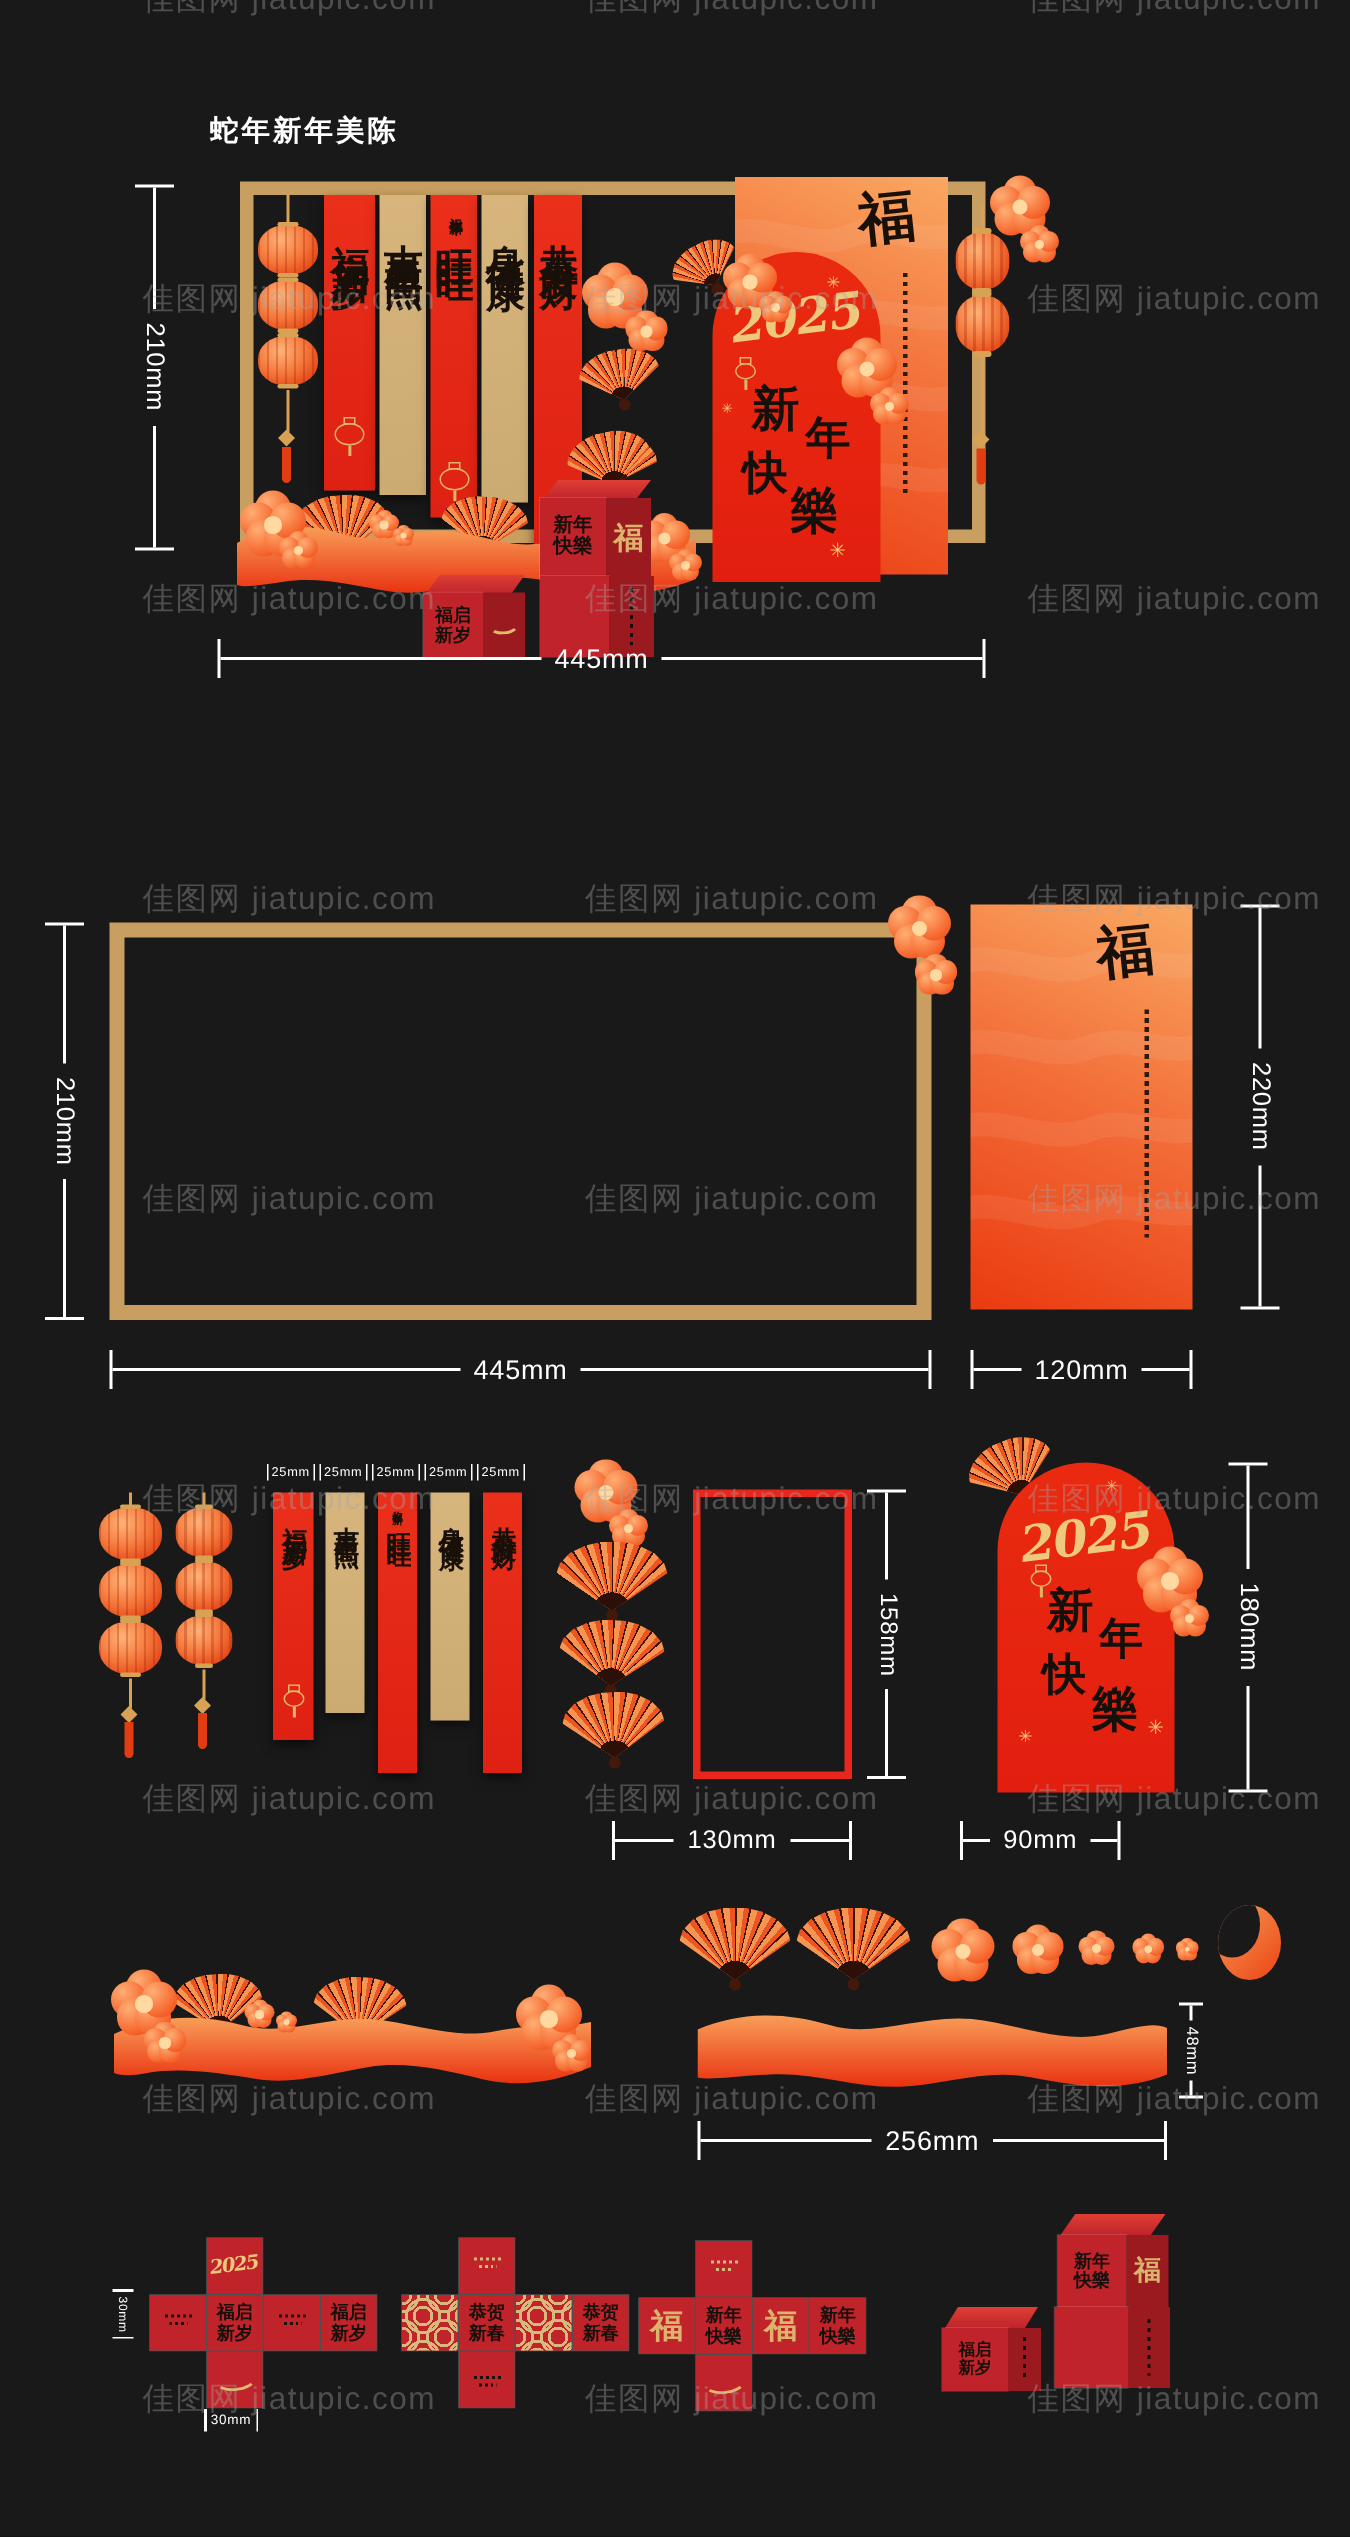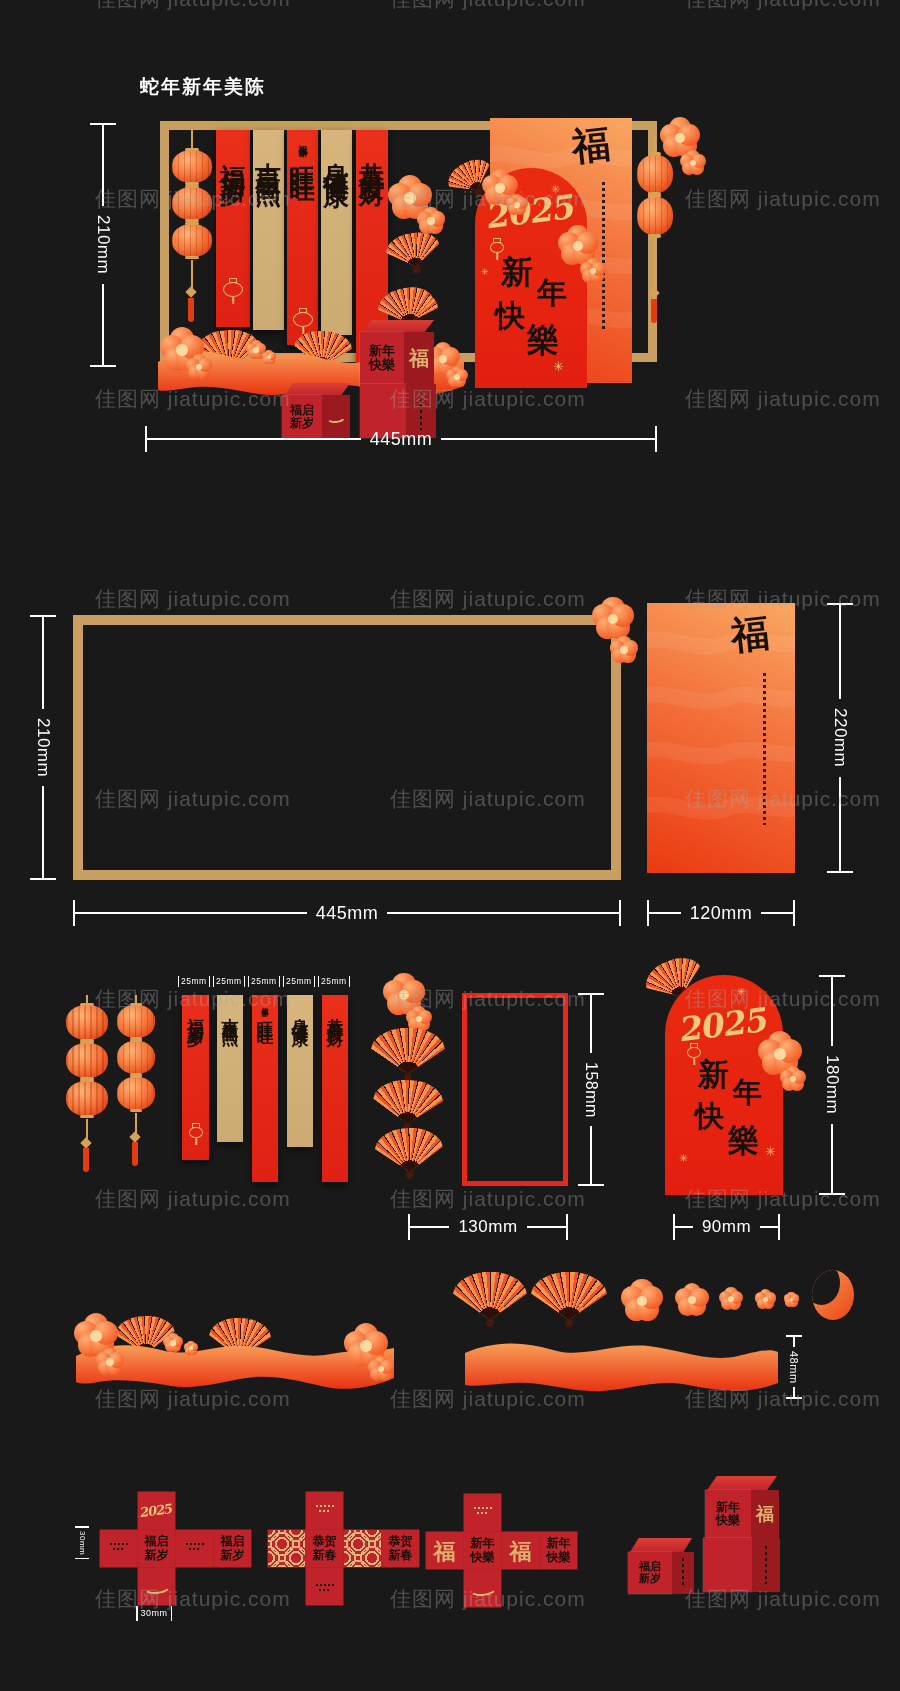--- a/index.html
+++ b/index.html
@@ -578,21 +578,21 @@
       <i></i>
       <b></b>
     </div>
   <div class="dim v" style="left:815px;top:975px;width:34px;height:220px">
     <i class="cap"></i>
       <i class="seg"></i>
     <span class="lbl">180mm</span>
     <i class="seg"></i>
       <i class="cap"></i>
   </div>
-  <div class="dim h" style="left:673px;top:1214px;width:107px;height:26px">
+  <div class="dim h" style="left:640px;top:1214px;width:107px;height:26px">
     <i class="cap"></i>
       <i class="seg"></i>
     <span class="lbl">90mm</span>
     <i class="seg"></i>
       <i class="cap"></i>
   </div>
 
   <div class="fan" style="left:115px;top:1316px;width:60px;height:38px;transform:rotate(-3deg)">
       <i class="bl"></i>
       <i class="hd"></i>
@@ -715,20 +715,27 @@
       <stop offset="0" stop-color="#f89d58"></stop>
           <stop offset="1" stop-color="#e93210"></stop>
     </linearGradient>
       </defs>
     <path d="M0,18 C28,6 58,6 88,15 C118,24 148,8 183,11 C213,14 243,28 273,21 C293,16 305,13 313,17 L313,48 C283,60 253,56 223,50 C193,44 168,54 138,56 C108,58 78,46 48,48 C26,49 8,52 0,50 Z" fill="url(#wg3)"></path>
   </svg>
   <div class="dim v mid" style="left:782px;top:1335px;width:24px;height:64px">
     <i class="cap"></i>
       <i class="seg"></i>
     <span class="lbl">48mm</span>
+    <i class="seg"></i>
+      <i class="cap"></i>
+  </div>
+  <div class="dim h big" style="left:465px;top:1412px;width:313px;height:30px">
+    <i class="cap"></i>
+      <i class="seg"></i>
+    <span class="lbl">256mm</span>
     <i class="seg"></i>
       <i class="cap"></i>
   </div>
 
   <div class="dim v tinyv" style="left:74px;top:1526px;width:16px;height:44px">
     <i class="cap"></i>
       <span class="lbl">30mm</span>
       <i class="cap"></i>
   </div>
 

